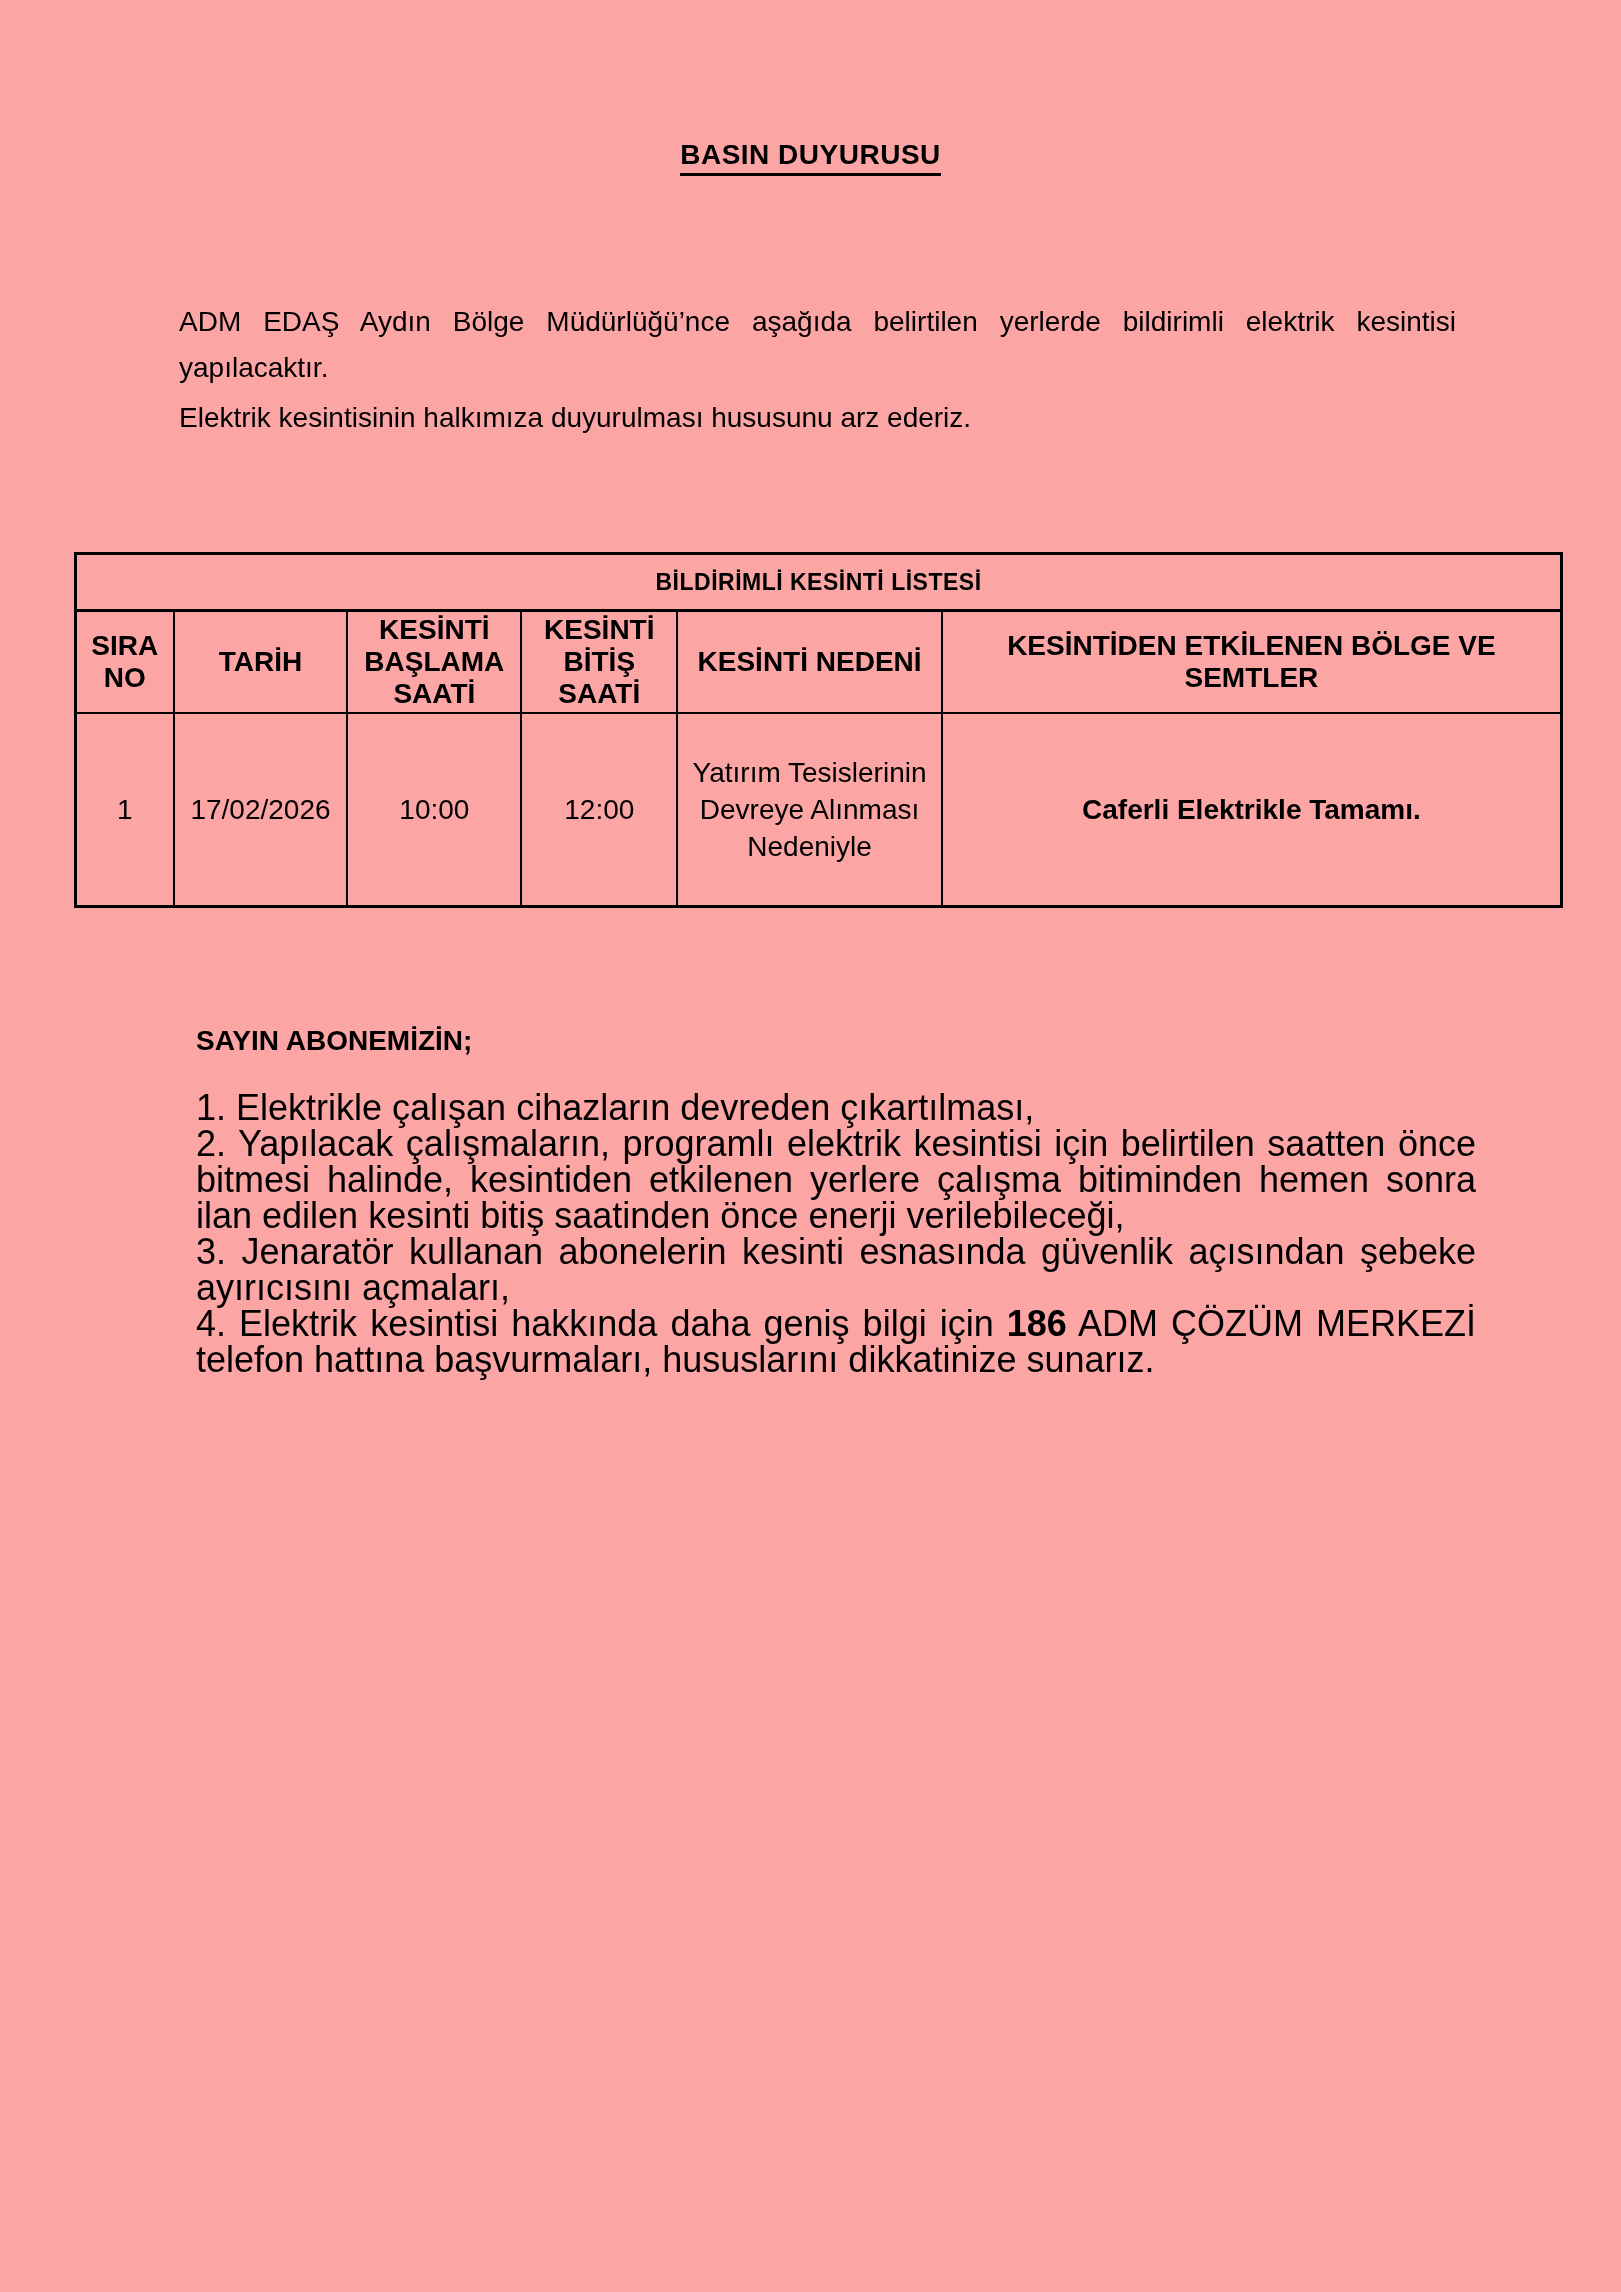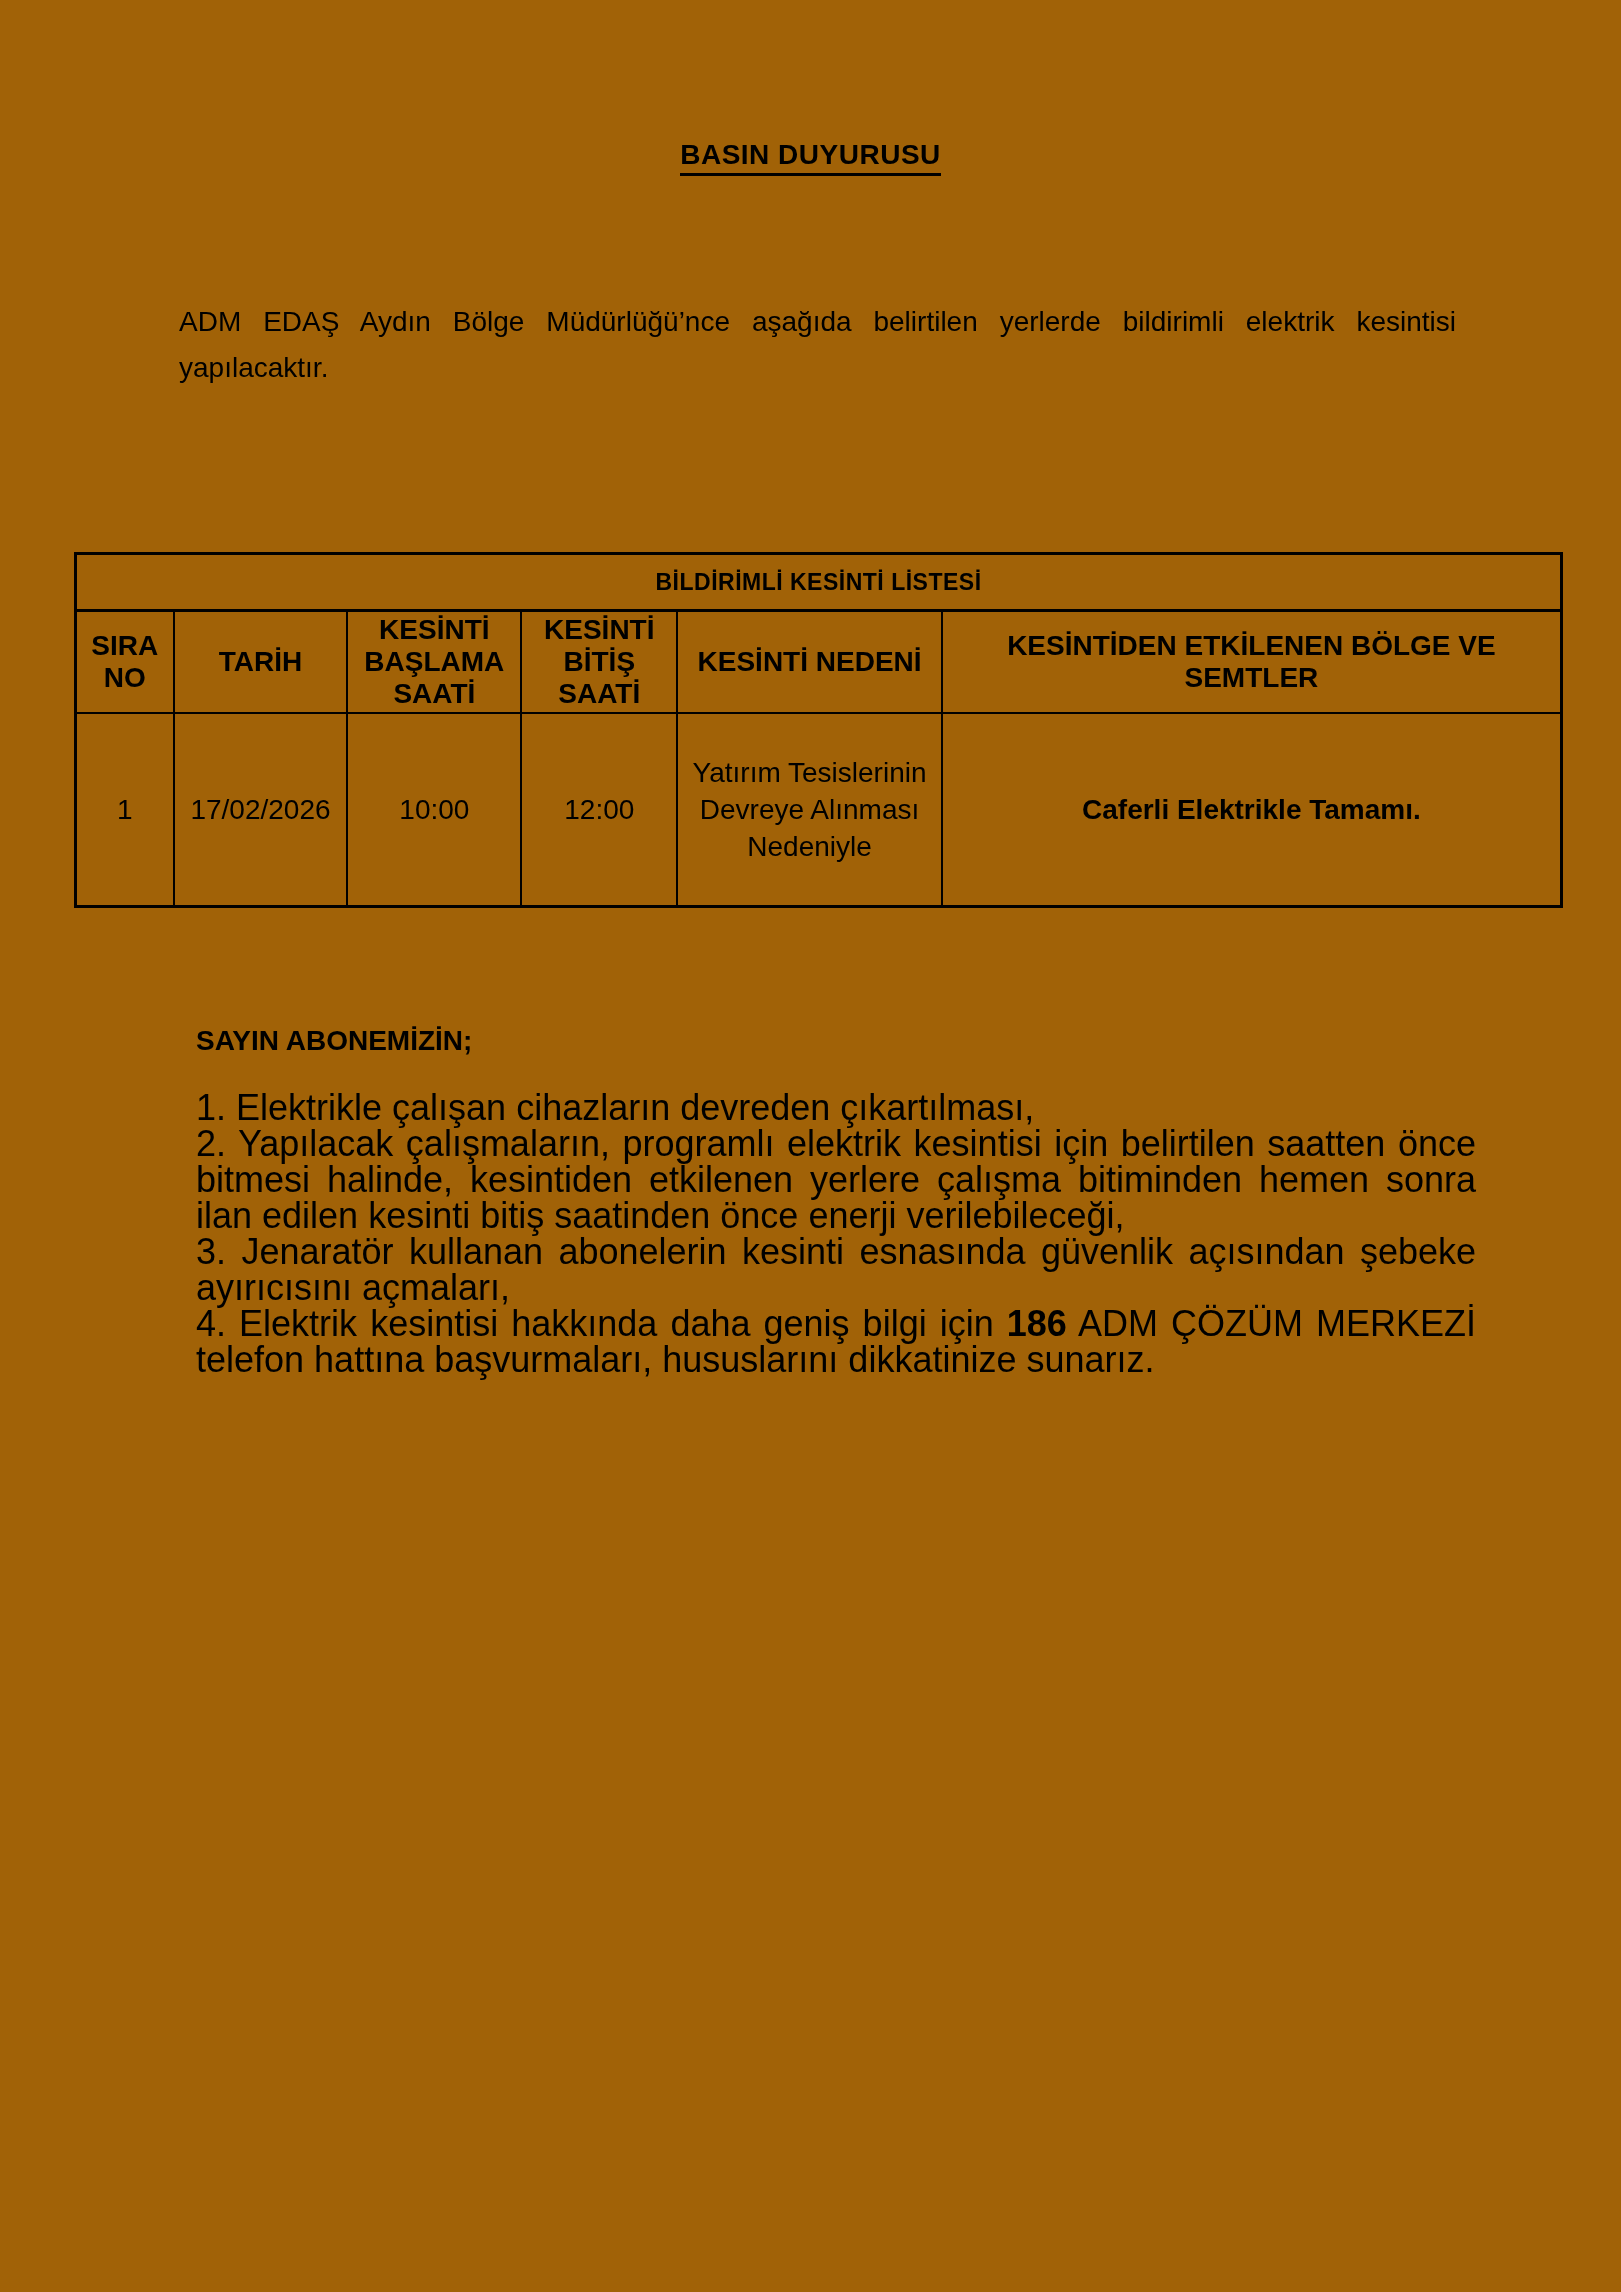--- a/index.html
+++ b/index.html
@@ -4,21 +4,21 @@
 <style>
   html, body {
     margin: 0;
     padding: 0;
     background: #ffffff;
   }
   .page {
     position: relative;
     width: 1621px;
     height: 2293px;
-    background: #a16207;
+    background: #fca5a5;
     color: #000000;
     font-family: "Liberation Sans", sans-serif;
     overflow: hidden;
   }
   .doc-title {
     position: absolute;
     top: 139px;
     left: 0;
     width: 100%;
     text-align: center;
@@ -99,20 +99,21 @@
 <body>
 
 <div class="page">
 
   <div class="doc-title">
     <span class="underlined">BASIN DUYURUSU</span>
   </div>
 
   <p class="para para-intro">ADM EDAŞ Aydın Bölge Müdürlüğü’nce aşağıda belirtilen yerlerde bildirimli elektrik kesintisi yapılacaktır.</p>
 
+  <p class="para para-request">Elektrik kesintisinin halkımıza duyurulması hususunu arz ederiz.</p>
 
   <table class="outage-table">
     <colgroup>
       <col style="width:6.6%">
       <col style="width:11.7%">
       <col style="width:11.7%">
       <col style="width:10.5%">
       <col style="width:17.8%">
       <col style="width:41.7%">
     </colgroup>

